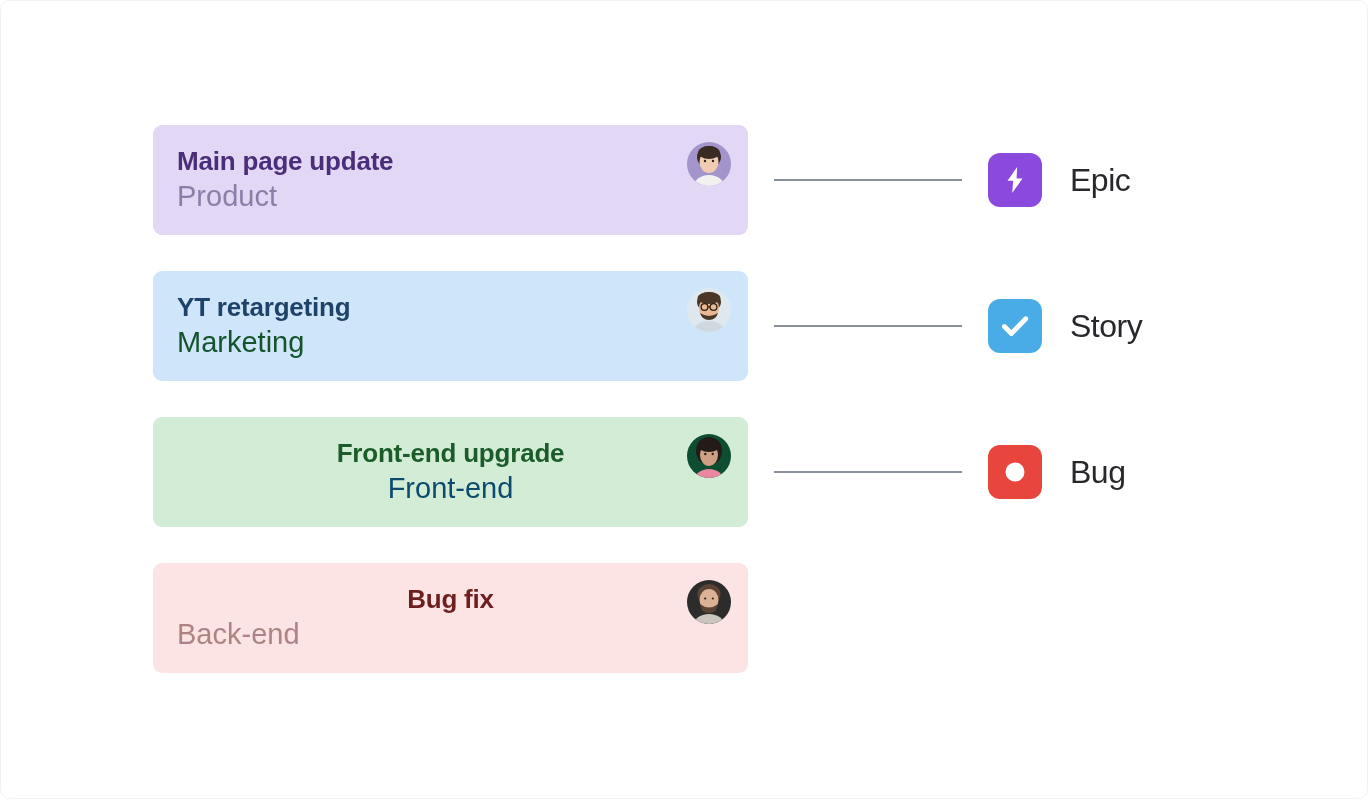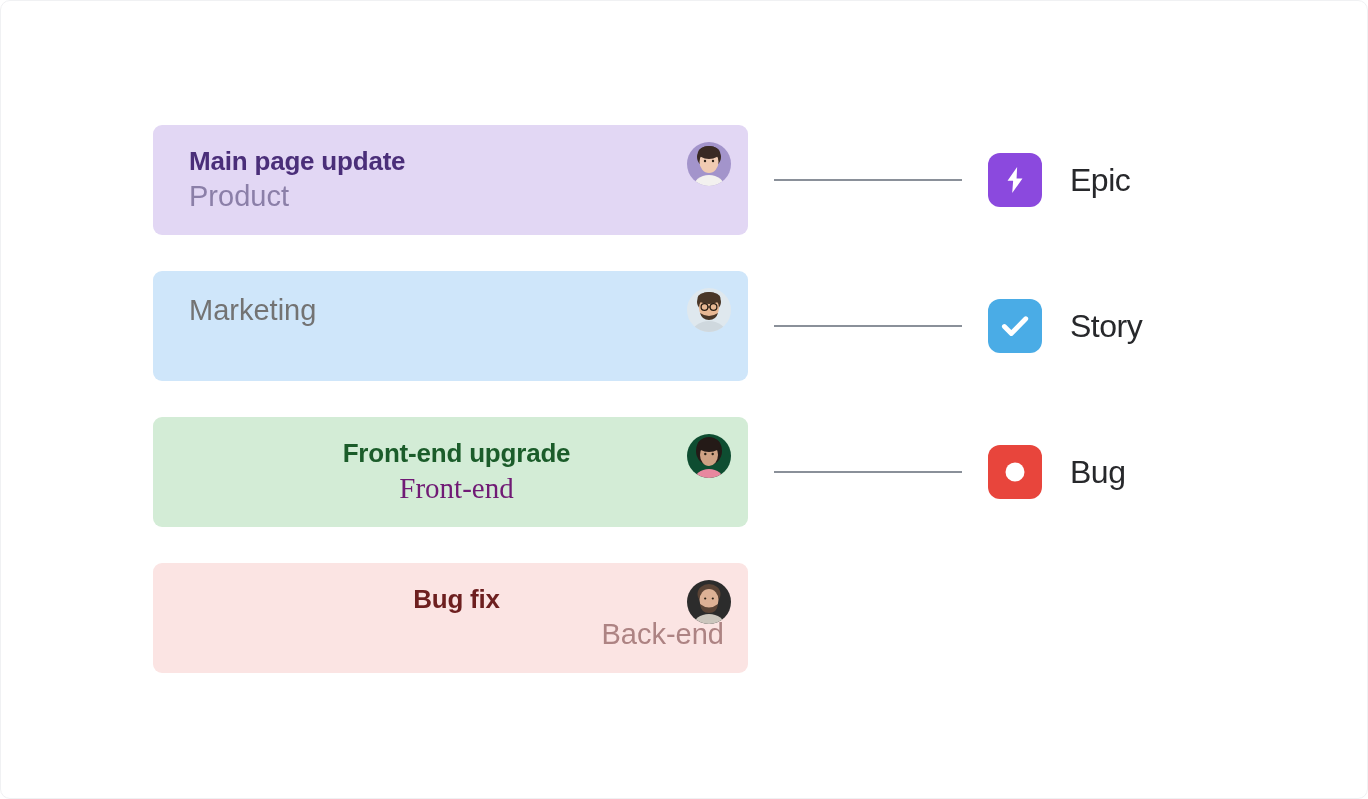--- a/index.html
+++ b/index.html
@@ -29,21 +29,21 @@
     top: 124px;
     width: 595px;
   }
 
   .card {
     position: relative;
     width: 595px;
     height: 110px;
     border-radius: 9px;
     margin-bottom: 36px;
-    padding: 20px 24px 0 36px;
+    padding: 20px 24px 0 24px;
   }
 
   .card:last-child { margin-bottom: 0; }
 
   .card-title {
     font-size: 26px;
     font-weight: bold;
     letter-spacing: -0.2px;
     line-height: 32px;
     white-space: nowrap;
@@ -130,55 +130,56 @@
           <ellipse class="av-hair" cx="22" cy="15" rx="12" ry="11" fill="#3a2a24"></ellipse>
           <ellipse class="av-skin" cx="22" cy="20" rx="9.5" ry="11" fill="#f0cbb2"></ellipse>
           <ellipse class="av-hair" cx="22" cy="10.5" rx="11" ry="6.5" fill="#3a2a24"></ellipse>
           <circle class="av-eye" cx="18" cy="19" r="1.2" fill="#2b2016"></circle>
           <circle class="av-eye" cx="26" cy="19" r="1.2" fill="#2b2016"></circle>
         </svg>
       </div>
     </div>
 
     <div class="card" style="background: rgb(207, 230, 250);">
-      <div class="card-sub" style="color: #737373;">Marketing</div>
+      <div class="card-title" style="color: rgb(31, 66, 104);">YT retargeting</div>
+      <div class="card-sub" style="color: #14532d;">Marketing</div>
       <div class="avatar">
         <svg viewBox="0 0 44 44">
           <rect class="av-bg" width="44" height="44" fill="#dfe8ee"></rect>
           <ellipse class="av-shirt" cx="22" cy="46" rx="17" ry="13" fill="#cfd8de"></ellipse>
           <ellipse class="av-hair" cx="22" cy="14" rx="12" ry="10" fill="#4a3728"></ellipse>
           <ellipse class="av-skin" cx="22" cy="20" rx="10" ry="11" fill="#e8b894"></ellipse>
           <ellipse class="av-hair" cx="22" cy="10" rx="11.5" ry="6" fill="#4a3728"></ellipse>
           <path class="av-hair" d="M13 25 q9 6 18 0 q-2 7 -9 7 q-7 0 -9 -7 z" fill="#4a3728"></path>
           <circle class="av-glass" cx="17.5" cy="19" r="3.4" fill="none" stroke="#2b2016" stroke-width="1.3"></circle>
           <circle class="av-glass" cx="26.5" cy="19" r="3.4" fill="none" stroke="#2b2016" stroke-width="1.3"></circle>
           <rect class="av-glass-bar" x="20.9" y="18.4" width="2.2" height="1.2" fill="#2b2016"></rect>
         </svg>
       </div>
     </div>
 
     <div class="card" style="background: rgb(211, 236, 214); text-align: center;">
       <div class="card-title" style="color: rgb(27, 92, 42);">Front-end upgrade</div>
-      <div class="card-sub" style="color: #701a75; font-family: Liberation Serif, serif;">Front-end</div>
+      <div class="card-sub" style="color: #0c4a6e;">Front-end</div>
       <div class="avatar">
         <svg viewBox="0 0 44 44">
           <rect class="av-bg" width="44" height="44" fill="#0e4d31"></rect>
           <ellipse class="av-shirt" cx="22" cy="47" rx="15" ry="12" fill="#e8879f"></ellipse>
           <ellipse class="av-hair" cx="22" cy="17" rx="13" ry="14" fill="#241a17"></ellipse>
           <ellipse class="av-skin" cx="22" cy="21" rx="9" ry="11" fill="#cfa184"></ellipse>
           <ellipse class="av-hair" cx="22" cy="11" rx="11.5" ry="7" fill="#241a17"></ellipse>
           <circle class="av-eye" cx="18.3" cy="20" r="1.2" fill="#2b2016"></circle>
           <circle class="av-eye" cx="25.7" cy="20" r="1.2" fill="#2b2016"></circle>
         </svg>
       </div>
     </div>
 
     <div class="card" style="background: rgb(251, 228, 227);">
       <div class="card-title" style="color: rgb(109, 31, 31); text-align: center;">Bug fix</div>
-      <div class="card-sub" style="color: rgb(173, 131, 131); text-align: right;">Back-end</div>
+      <div class="card-sub" style="color: rgb(173, 131, 131);">Back-end</div>
       <div class="avatar">
         <svg viewBox="0 0 44 44">
           <rect class="av-bg" width="44" height="44" fill="#2c2c2c"></rect>
           <ellipse class="av-shirt" cx="22" cy="46" rx="16" ry="12" fill="#cbc6bd"></ellipse>
           <ellipse class="av-hair" cx="22" cy="14" rx="11.5" ry="10" fill="#5b4436"></ellipse>
           <ellipse class="av-skin" cx="22" cy="20" rx="9.5" ry="11" fill="#ddb195"></ellipse>
           <path class="av-hair" d="M13 24 q9 7 18 0 q-1 9 -9 9 q-8 0 -9 -9 z" fill="#5b4436"></path>
           <circle class="av-eye" cx="18.2" cy="18.5" r="1.1" fill="#2b2016"></circle>
           <circle class="av-eye" cx="25.8" cy="18.5" r="1.1" fill="#2b2016"></circle>
         </svg>

